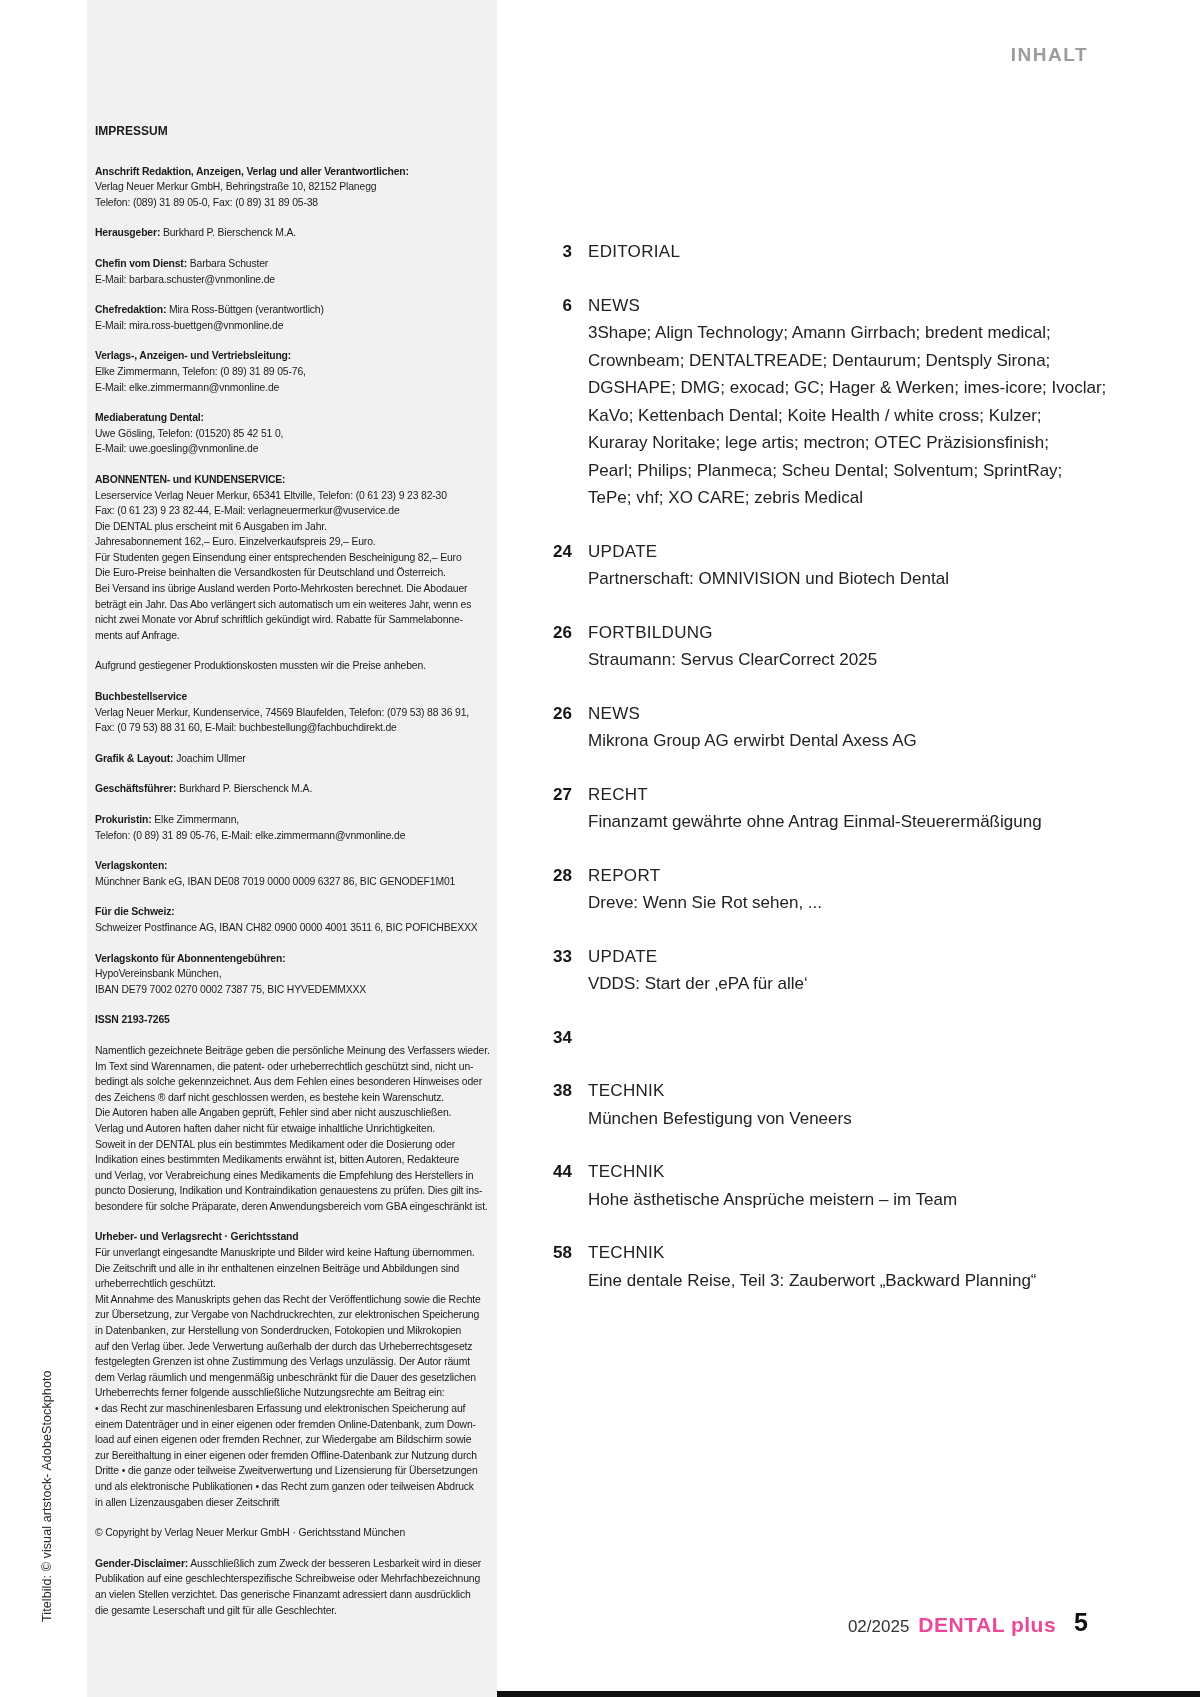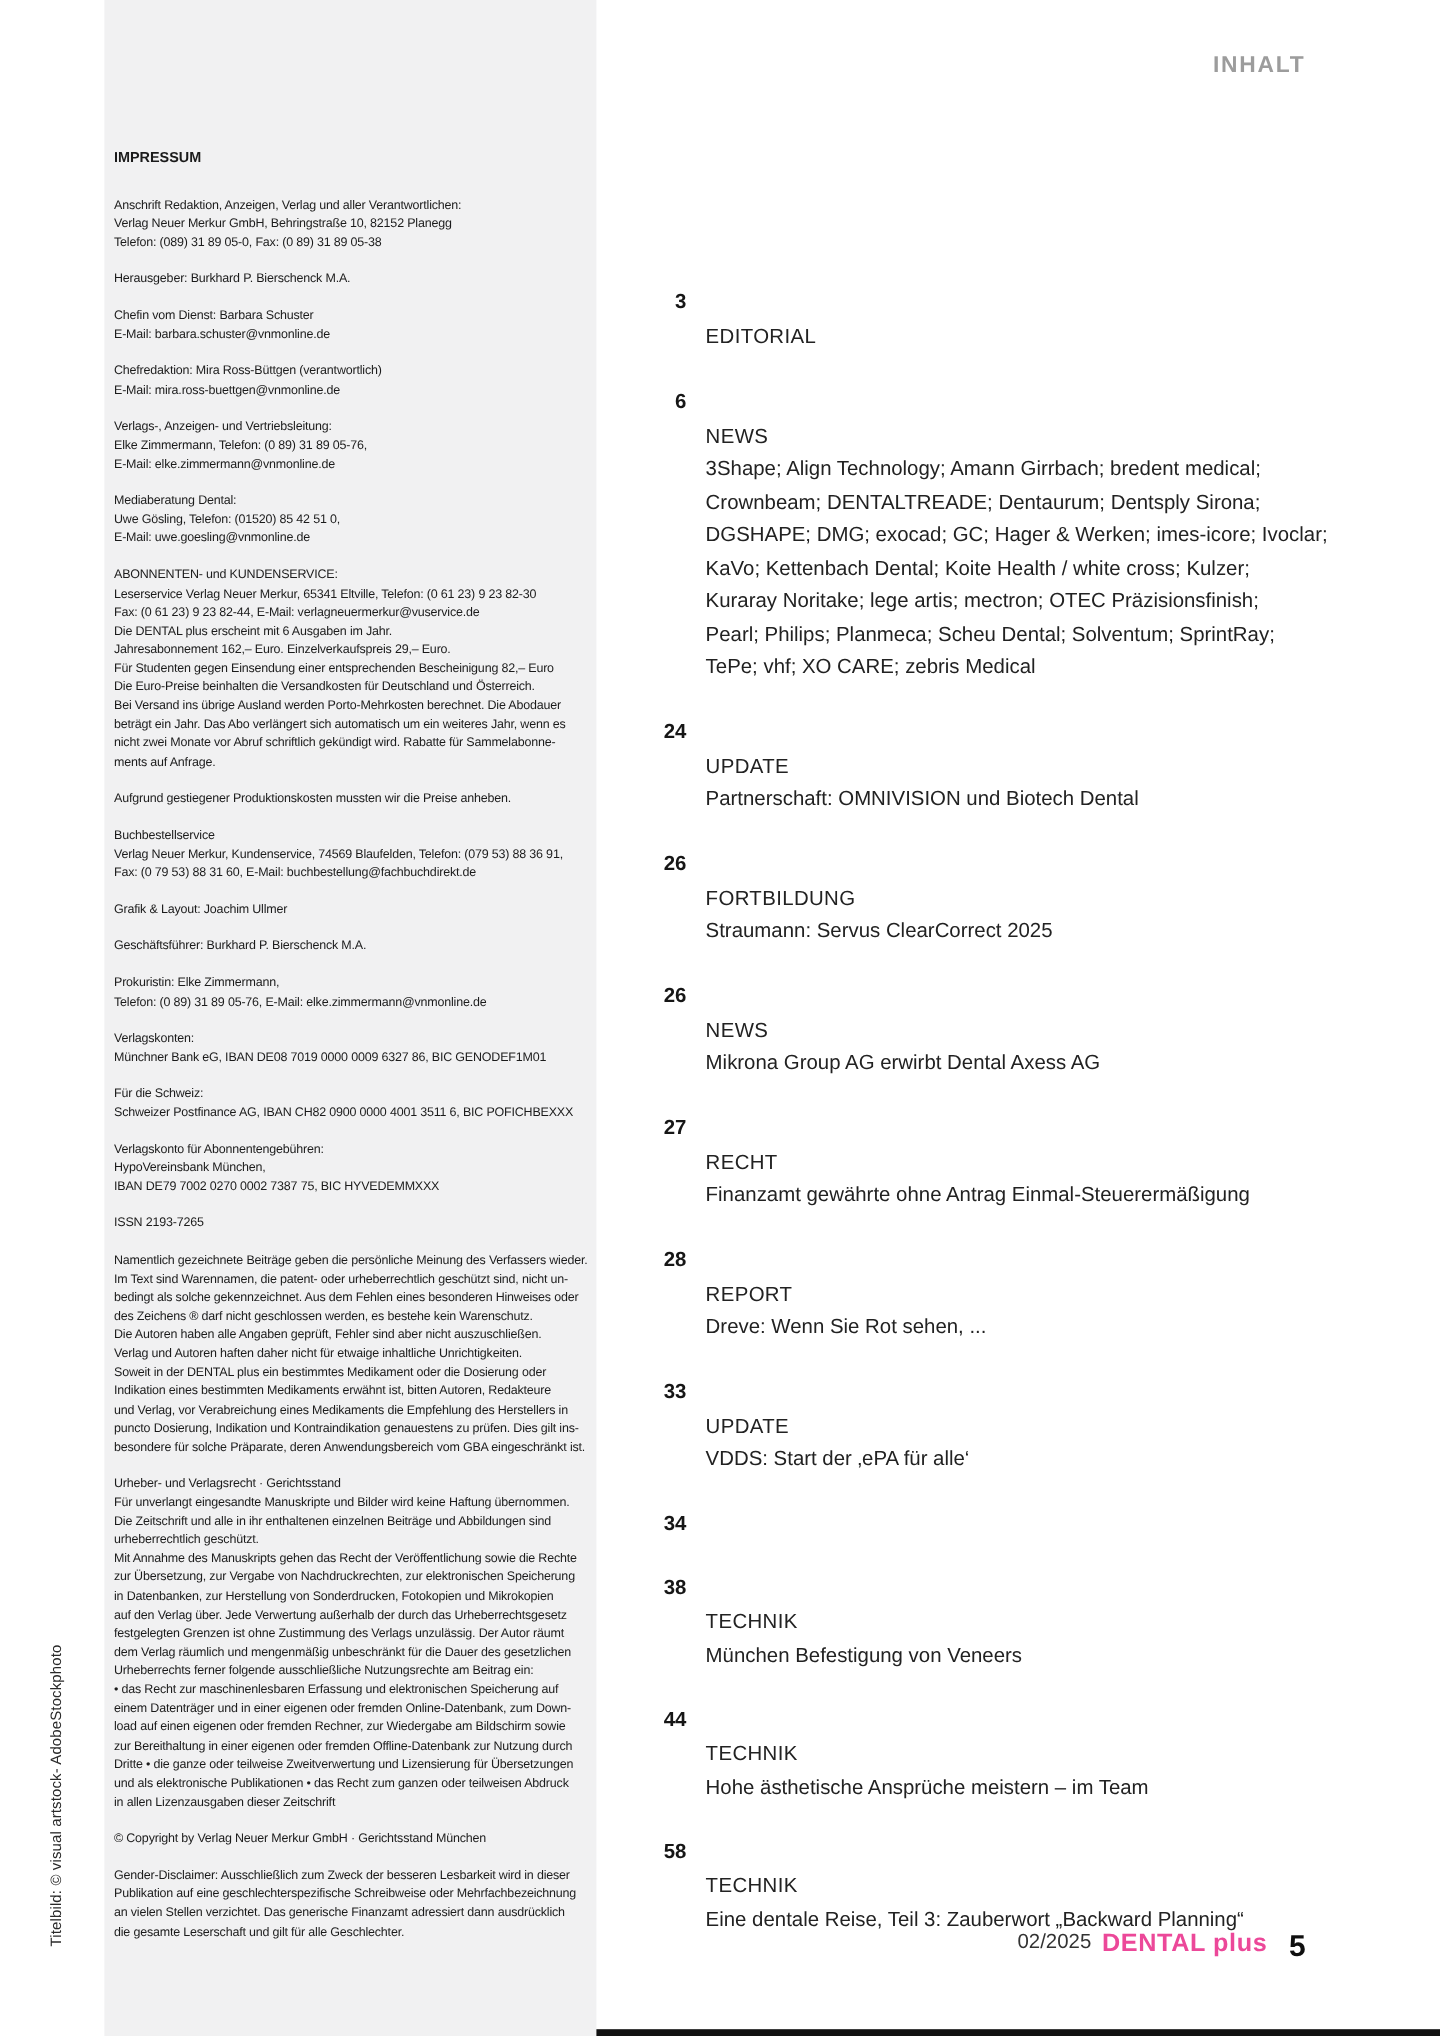--- a/index.html
+++ b/index.html
@@ -29,35 +29,35 @@
     font-size:19px;font-weight:bold;color:#9c9c9c;letter-spacing:1.5px;
   }
   
   .impressum{
     position:absolute;left:95px;top:124px;width:380px;
     font-size:10.4px;line-height:15.6px;letter-spacing:-0.15px;color:#1b1b1b;
   }
   .imp-title{font-size:12px;font-weight:bold;margin:0 0 24px 0;letter-spacing:0;}
   .imp-block{margin:0 0 15px 0;}
   .imp-line{white-space:nowrap;}
-  .imp-line b{font-weight:normal;margin-top:12px;}
+  .imp-line b{font-weight:bold;margin-top:12px;}
   
   .toc{
     position:absolute;left:538px;top:238px;width:600px;
     font-size:17px;line-height:27.5px;color:#222222;
   }
   .toc-entry{display:flex;margin:0 0 26px 0;}
   .toc-page{width:34px;text-align:right;font-weight:bold;flex:0 0 34px;color:#161616;}
   .toc-content{margin-left:16px;}
-  .toc-section{letter-spacing:0.3px;margin-top:29px;}
+  .toc-section{letter-spacing:0.3px;}
   .toc-body{}
   
   .footer{
     position:absolute;right:112px;top:1608px;
-    display:flex;align-items:flex-start;white-space:nowrap;
+    display:flex;align-items:flex-end;white-space:nowrap;
   }
   .footer-issue{font-size:17px;color:#333333;}
   .footer-brand{font-size:21px;font-weight:bold;color:#ec4899;margin-left:9px;letter-spacing:0.5px;}
   .footer-page{font-size:25px;font-weight:bold;color:#0f0f0f;margin-left:18px;}
   
   .bottom-bar{
     position:absolute;left:497px;right:0;bottom:0;height:6px;background:#111111;
   }
 </style>
 </head>

